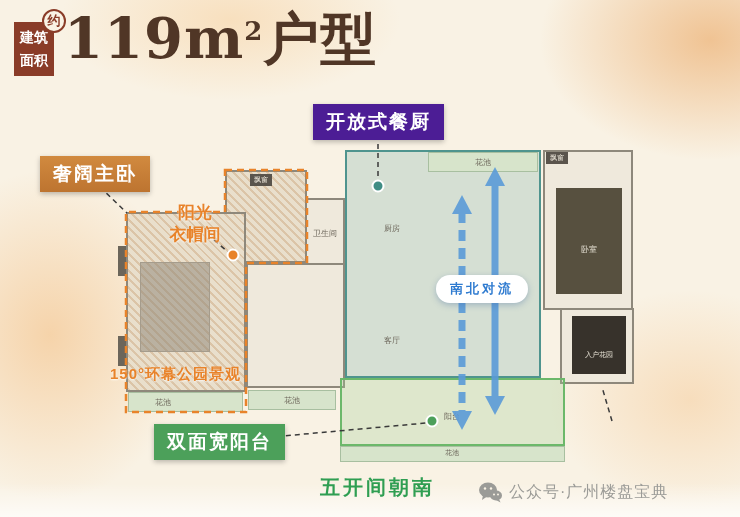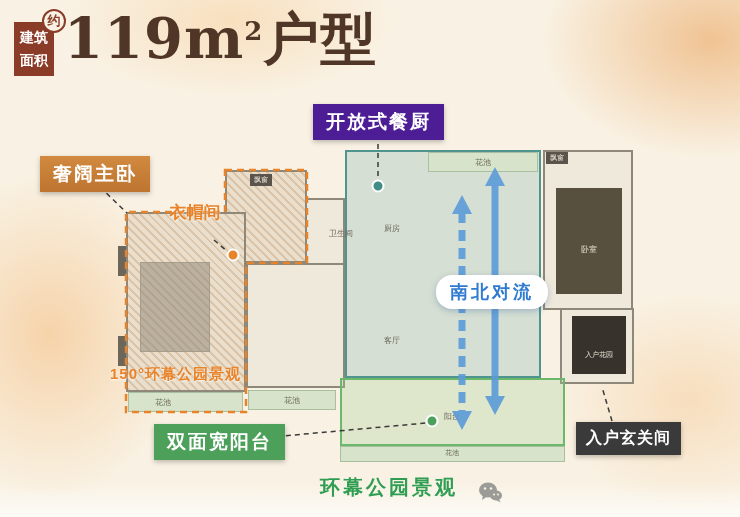--- a/index.html
+++ b/index.html
@@ -50,21 +50,21 @@
   svg.overlay { position:absolute; left:0; top:0; z-index:4; pointer-events:none; }
 
   
   .badge { position:absolute; z-index:6; font-weight:bold; color:#fff; letter-spacing:2px;
            padding:5px 13px; font-size:19px; box-shadow:0 2px 5px rgba(0,0,0,0.25); white-space:nowrap; }
   .badge-kitchen { left:313px; top:104px; background:#4c1d95; }
   .badge-master  { left:40px; top:156px; background:linear-gradient(#d18a3f,#bd7430); }
   .badge-balcony { left:154px; top:424px; background:#4ca05a; }
   .badge-foyer   { left:576px; top:422px; background:#3a3a3a; font-size:16px; letter-spacing:1px; padding:6px 10px; }
   .badge-convection { position:absolute; left:436px; top:275px; z-index:6; background:#ffffff; color:#2f7bd0;
-           font-weight:bold; font-size:18px; letter-spacing:3px; padding:5px 14px; border-radius:16px;
+           font-weight:bold; font-size:13px; letter-spacing:3px; padding:5px 14px; border-radius:16px;
            box-shadow:0 2px 6px rgba(60,100,160,0.35); white-space:nowrap; }
   .label-cloakroom { position:absolute; left:156px; top:202px; width:78px; z-index:6; color:#e8832a;
            font-size:17px; font-weight:bold; text-align:center; line-height:1.3;
            text-shadow:0 1px 2px rgba(255,255,255,0.9); }
   .label-parkview { position:absolute; left:110px; top:365px; z-index:6; color:#e8832a; font-size:15px;
            font-weight:bold; letter-spacing:1px; text-shadow:0 1px 2px rgba(255,255,255,0.85); white-space:nowrap; }
   .label-south { position:absolute; left:320px; top:474px; z-index:6; color:#2f9e52; font-size:20px;
            font-weight:bold; letter-spacing:3px; white-space:nowrap; }
 
   
@@ -103,21 +103,21 @@
   <div class="room green-zone" style="left:340px; top:378px; width:225px; height:68px;"></div>
   <div class="room flower" style="left:340px; top:446px; width:225px; height:16px;"></div>
   <div class="room flower" style="left:128px; top:392px; width:115px; height:20px;"></div>
   <div class="room flower" style="left:248px; top:390px; width:88px; height:20px;"></div>
 
   <div class="baytag" style="left:250px; top:174px;">飘窗</div>
   <div class="baytag" style="left:546px; top:152px;">飘窗</div>
   <div class="baystrip" style="left:118px; top:246px; width:8px; height:30px;"></div>
   <div class="baystrip" style="left:118px; top:336px; width:8px; height:30px;"></div>
 
-  <span class="rlabel" style="left:325px; top:233px;margin-left:16px;">卫生间</span>
+  <span class="rlabel" style="left:325px; top:233px;">卫生间</span>
   <span class="rlabel" style="left:392px; top:228px;">厨房</span>
   <span class="rlabel" style="left:392px; top:340px;">客厅</span>
   <span class="rlabel" style="left:483px; top:162px;">花池</span>
   <span class="rlabel light" style="left:589px; top:240px;">卧室</span>
   <span class="rlabel light" style="left:599px; top:346px; font-size:7px;">入户花园</span>
   <span class="rlabel" style="left:452px; top:416px;">阳台</span>
   <span class="rlabel" style="left:452px; top:453px; font-size:7px;">花池</span>
   <span class="rlabel" style="left:163px; top:402px;">花池</span>
   <span class="rlabel" style="left:292px; top:400px;">花池</span>
 
@@ -142,34 +142,35 @@
     </g>
 
     <circle cx="378" cy="186" r="5.5" fill="#3f8d84" stroke="#ffffff" stroke-width="2"></circle>
     <circle cx="233" cy="255" r="5.5" fill="#e8832a" stroke="#ffffff" stroke-width="2"></circle>
     <circle cx="432" cy="421" r="5.5" fill="#4ca05a" stroke="#ffffff" stroke-width="2"></circle>
   </svg>
 
   <div class="badge badge-kitchen">开放式餐厨</div>
   <div class="badge badge-master">奢阔主卧</div>
   <div class="label-cloakroom">
+    <div>阳光</div>
     <div>衣帽间</div>
   </div>
   <div class="badge-convection">南北对流</div>
   <div class="label-parkview">150°环幕公园景观</div>
   <div class="badge badge-balcony">双面宽阳台</div>
-  <div class="label-south">环幕公园景观</div>
-  <div class="badge badge-foyer">入户玄关间</div>
+  <div class="label-south">五开间朝南</div>
 
   <div class="footer">
     <svg width="24" height="22" viewBox="0 0 24 22">
       <ellipse cx="10" cy="9" rx="9" ry="7.5" fill="#9b9b97"></ellipse>
       <polygon points="5,14 4,19 9,15.5" fill="#9b9b97"></polygon>
       <circle cx="7" cy="7.5" r="1.2" fill="#f9f2e4"></circle>
       <circle cx="13" cy="7.5" r="1.2" fill="#f9f2e4"></circle>
       <ellipse cx="18" cy="14.5" rx="6" ry="5" fill="#9b9b97"></ellipse>
       <polygon points="21,18 22.5,21.5 18,19" fill="#9b9b97"></polygon>
       <circle cx="16" cy="13.5" r="1" fill="#f9f2e4"></circle>
       <circle cx="20" cy="13.5" r="1" fill="#f9f2e4"></circle>
     </svg>
+    <span>公众号·广州楼盘宝典</span>
   </div>
 
 </div>
 
 </body></html>

